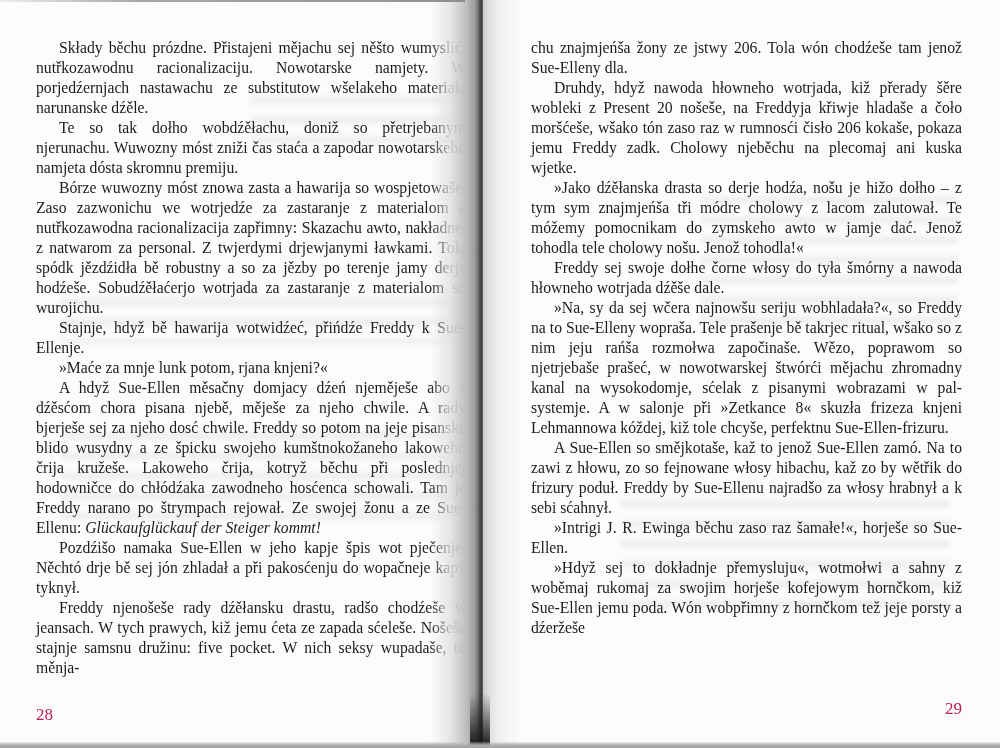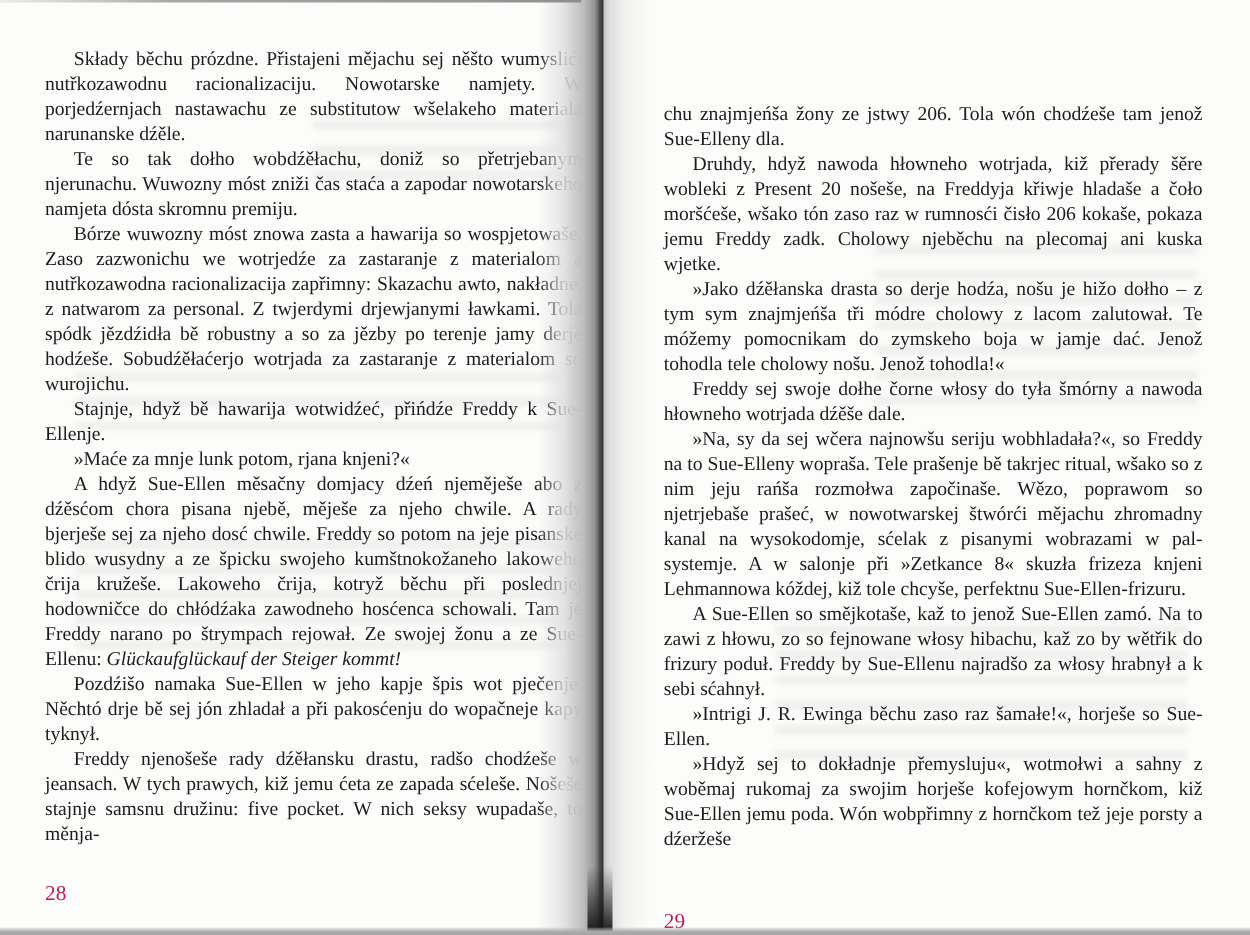--- a/index.html
+++ b/index.html
@@ -12,38 +12,38 @@
     position: absolute; inset: 0;
     background: #fcfcfb;
     font-family: "Liberation Serif", "DejaVu Serif", serif;
   }
   .textblock {
     position: absolute;
     top: 38px;
     color: #1c1c1e;
   }
   #left-text  { left: 36px;  width: 430px; }
-  #right-text { left: 531px; width: 431px; margin-top: 44px; }
+  #right-text { left: 531px; width: 431px; }
   .para {
     margin: 0;
     font-size: 15.7px;
     line-height: 20px;
     text-align: justify;
     color: #1c1c1e;
   }
   .para.indent { text-indent: 23px; }
   .italic { font-style: italic; }
   .pageno {
     position: absolute;
     font-size: 17px;
     color: #be185d;
     margin-top: 35px;
   }
   #pn-left  { left: 36px; top: 670px; }
-  #pn-right { left: 531px; width: 431px; top: 692px; text-align: left; }
+  #pn-right { left: 531px; width: 431px; top: 664px; text-align: right; }
 
   
   .spine {
     position: absolute; top: 0; bottom: 0;
     left: 430px; width: 92px;
     background: linear-gradient(to right,
       rgba(250,250,250,0) 0%,
       rgba(225,225,225,0.85) 22%,
       #bdbdbd 40%,
       #999999 49%,
@@ -110,21 +110,21 @@
       <p class="para indent"><span>Bórze wuwozny móst znowa zasta a hawarija so wospjetowaše. Zaso zazwonichu we wotrjedźe za zastaranje z materialom a nutřkozawodna racionalizacija zapřimny: Skazachu awto, nakładne, z natwarom za personal. Z twjerdymi drjewjanymi ławkami. Tola spódk jězdźidła bě robustny a so za jězby po terenje jamy derje hodźeše. Sobudźěłaćerjo wotrjada za zastaranje z materialom so wurojichu.</span></p>
       <p class="para indent"><span>Stajnje, hdyž bě hawarija wotwidźeć, přińdźe Freddy k Sue-Ellenje.</span></p>
       <p class="para indent"><span>»Maće za mnje lunk potom, rjana knjeni?«</span></p>
       <p class="para indent"><span>A hdyž Sue-Ellen měsačny domjacy dźeń njeměješe abo z dźěsćom chora pisana njebě, měješe za njeho chwile. A rady bjerješe sej za njeho dosć chwile. Freddy so potom na jeje pisanske blido wusydny a ze špicku swojeho kumštnokožaneho lakoweho črija kružeše. Lakoweho črija, kotryž běchu při poslednjej hodowničce do chłódźaka zawodneho hosćenca schowali. Tam je Freddy narano po štrympach rejował. Ze swojej žonu a ze Sue-Ellenu: </span><span class="italic">Glückaufglückauf der Steiger kommt!</span></p>
       <p class="para indent"><span>Pozdźišo namaka Sue-Ellen w jeho kapje špis wot pječenje. Něchtó drje bě sej jón zhladał a při pakosćenju do wopačneje kapy tyknył.</span></p>
       <p class="para indent"><span>Freddy njenošeše rady dźěłansku drastu, radšo chodźeše w jeansach. W tych prawych, kiž jemu ćeta ze zapada sćeleše. Nošeše stajnje samsnu družinu: five pocket. W nich seksy wupadaše, to měnja-</span></p>
     </div>
   <div class="textblock" id="right-text">
       <p class="para"><span>chu znajmjeńša žony ze jstwy 206. Tola wón chodźeše tam jenož Sue-Elleny dla.</span></p>
       <p class="para indent"><span>Druhdy, hdyž nawoda hłowneho wotrjada, kiž přerady šěre wobleki z Present 20 nošeše, na Freddyja křiwje hladaše a čoło moršćeše, wšako tón zaso raz w rumnosći čisło 206 kokaše, pokaza jemu Freddy zadk. Cholowy njeběchu na plecomaj ani kuska wjetke.</span></p>
-      <p class="para indent"><span>»Jako dźěłanska drasta so derje hodźa, nošu je hižo dołho – z tym sym znajmjeńša tři módre cholowy z lacom zalutował. Te móžemy pomocnikam do zymskeho boja w jamje dać. Jenož tohodla tele cholowy nošu. Jenož tohodla!«</span></p>
+      <p class="para indent"><span>»Jako dźěłanska drasta so derje hodźa, nošu je hižo dołho – z tym sym znajmjeńša tři módre cholowy z lacom zalutował. Te móžemy pomocnikam do zymskeho awto w jamje dać. Jenož tohodla tele cholowy nošu. Jenož tohodla!«</span></p>
       <p class="para indent"><span>Freddy sej swoje dołhe čorne włosy do tyła šmórny a nawoda hłowneho wotrjada dźěše dale.</span></p>
       <p class="para indent"><span>»Na, sy da sej wčera najnowšu seriju wobhladała?«, so Freddy na to Sue-Elleny wopraša. Tele prašenje bě takrjec ritual, wšako so z nim jeju rańša rozmołwa započinaše. Wězo, poprawom so njetrjebaše prašeć, w nowotwarskej štwórći mějachu zhromadny kanal na wysokodomje, sćelak z pisanymi wobrazami w pal-systemje. A w salonje při »Zetkance 8« skuzła frizeza knjeni Lehmannowa kóždej, kiž tole chcyše, perfektnu Sue-Ellen-frizuru.</span></p>
       <p class="para indent"><span>A Sue-Ellen so smějkotaše, kaž to jenož Sue-Ellen zamó. Na to zawi z hłowu, zo so fejnowane włosy hibachu, kaž zo by wětřik do frizury poduł. Freddy by Sue-Ellenu najradšo za włosy hrabnył a k sebi sćahnył.</span></p>
       <p class="para indent"><span>»Intrigi J. R. Ewinga běchu zaso raz šamałe!«, horješe so Sue-Ellen.</span></p>
       <p class="para indent"><span>»Hdyž sej to dokładnje přemysluju«, wotmołwi a sahny z woběmaj rukomaj za swojim horješe kofejowym hornčkom, kiž Sue-Ellen jemu poda. Wón wobpřimny z hornčkom tež jeje porsty a dźeržeše</span></p>
     </div>
 
   <div class="pageno" id="pn-left">28</div>
   <div class="pageno" id="pn-right">29</div>
 

